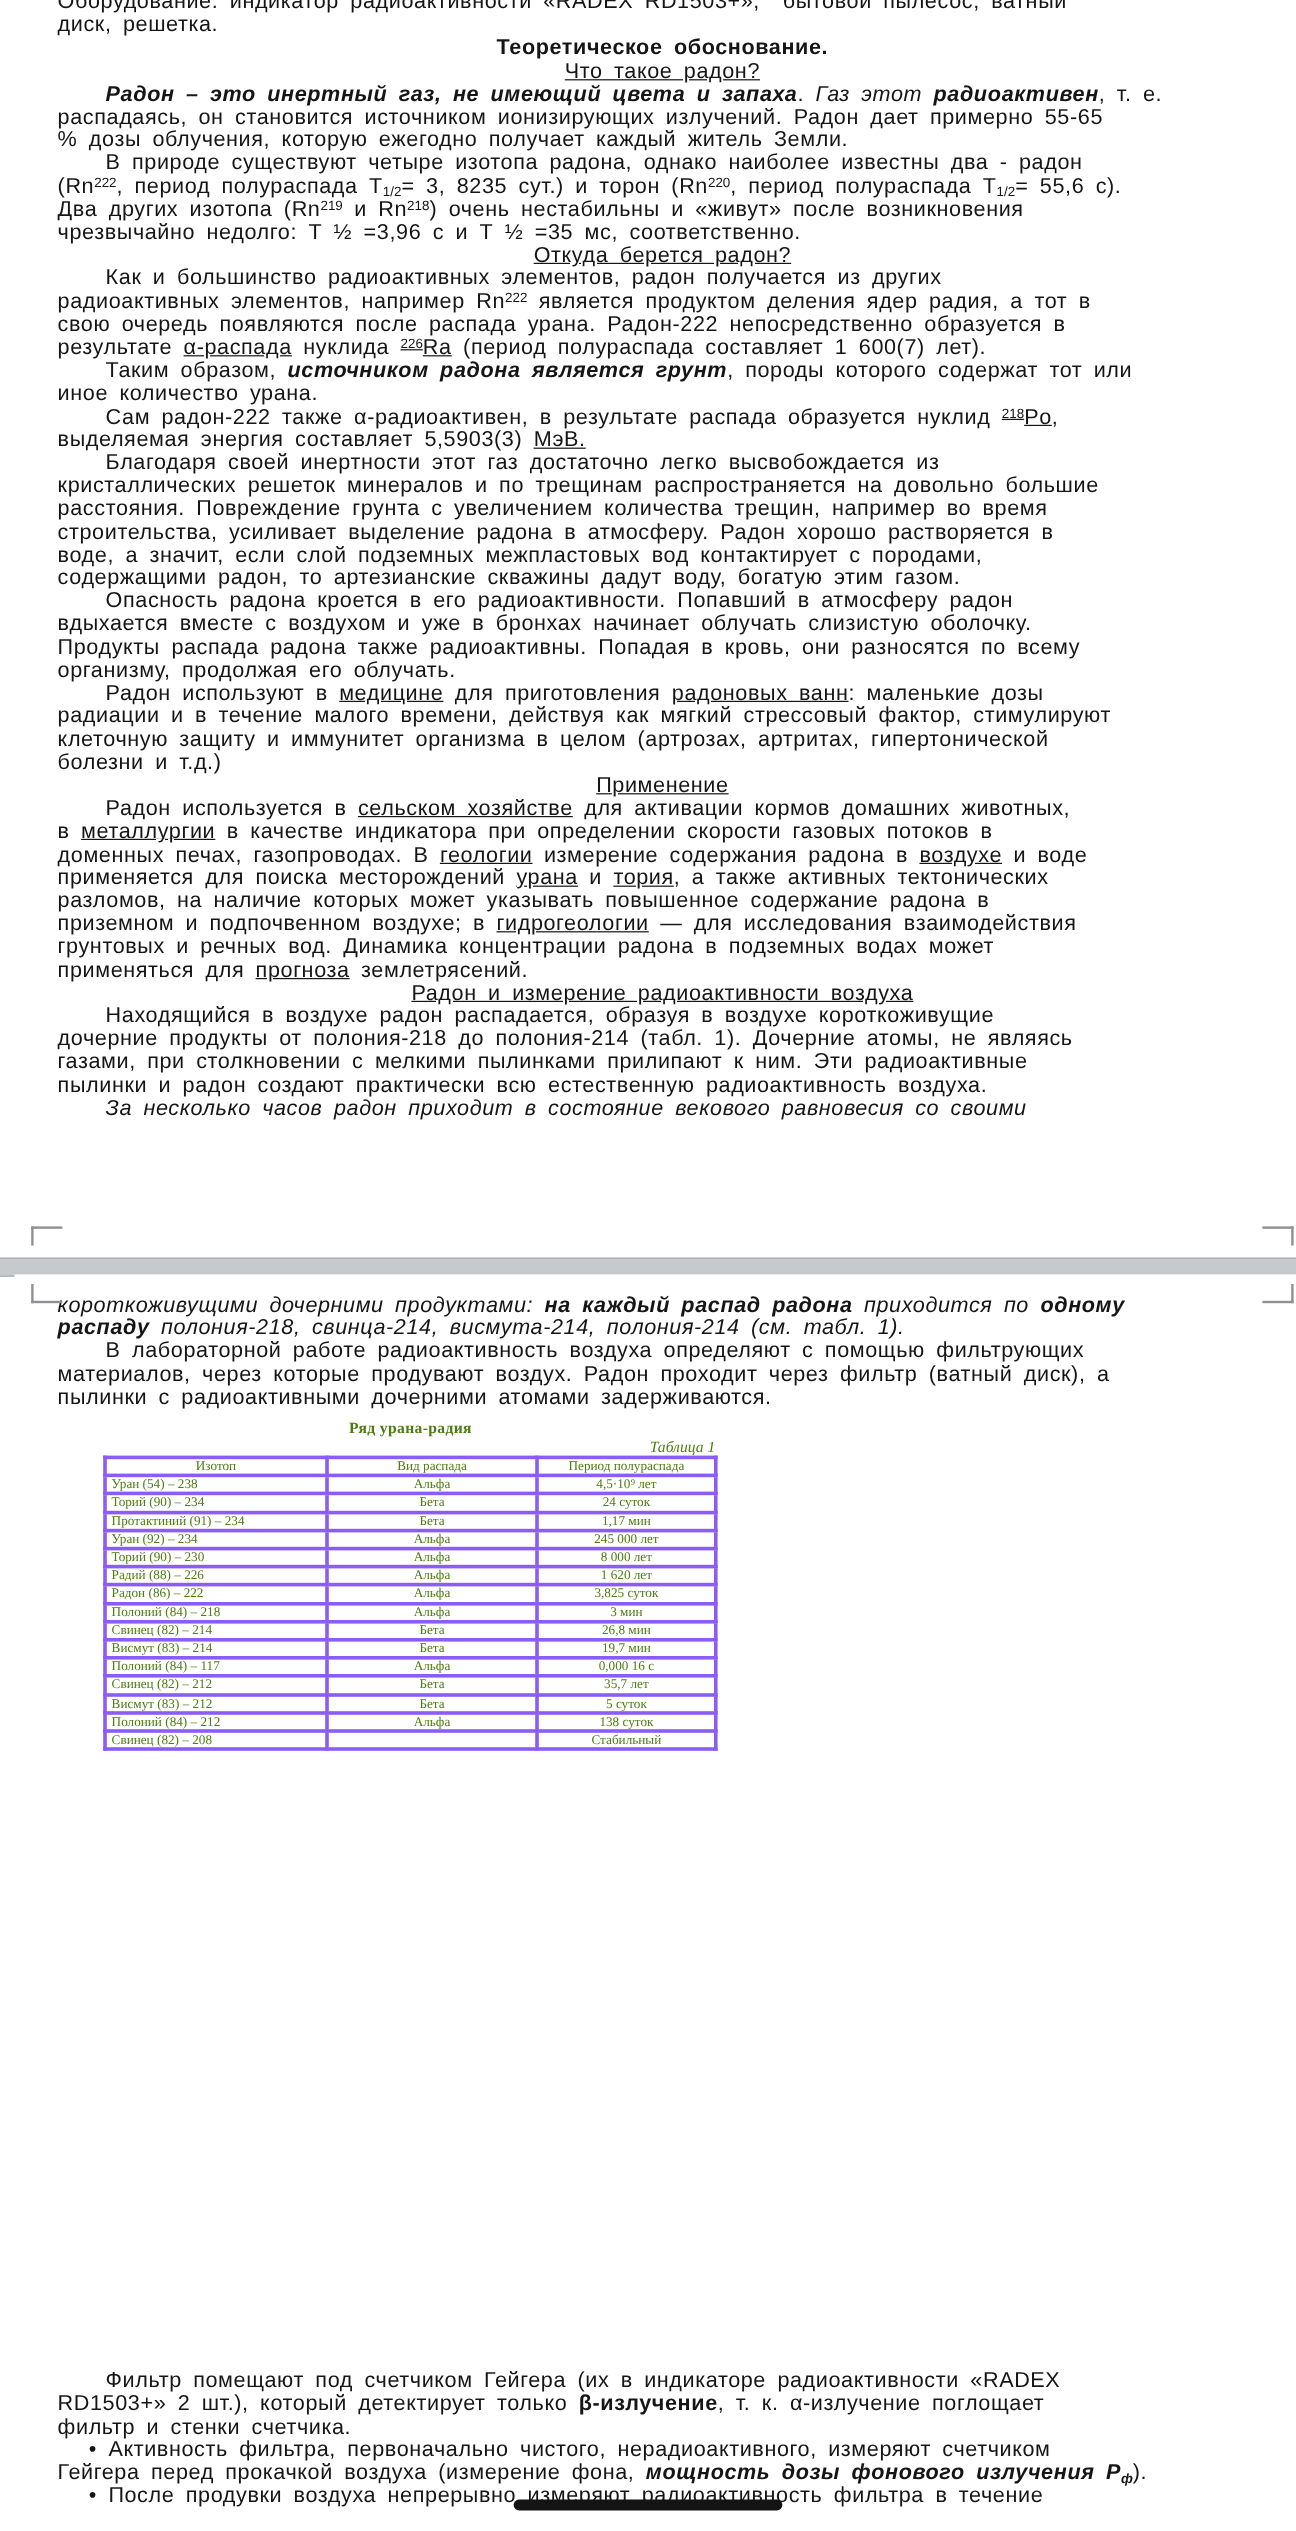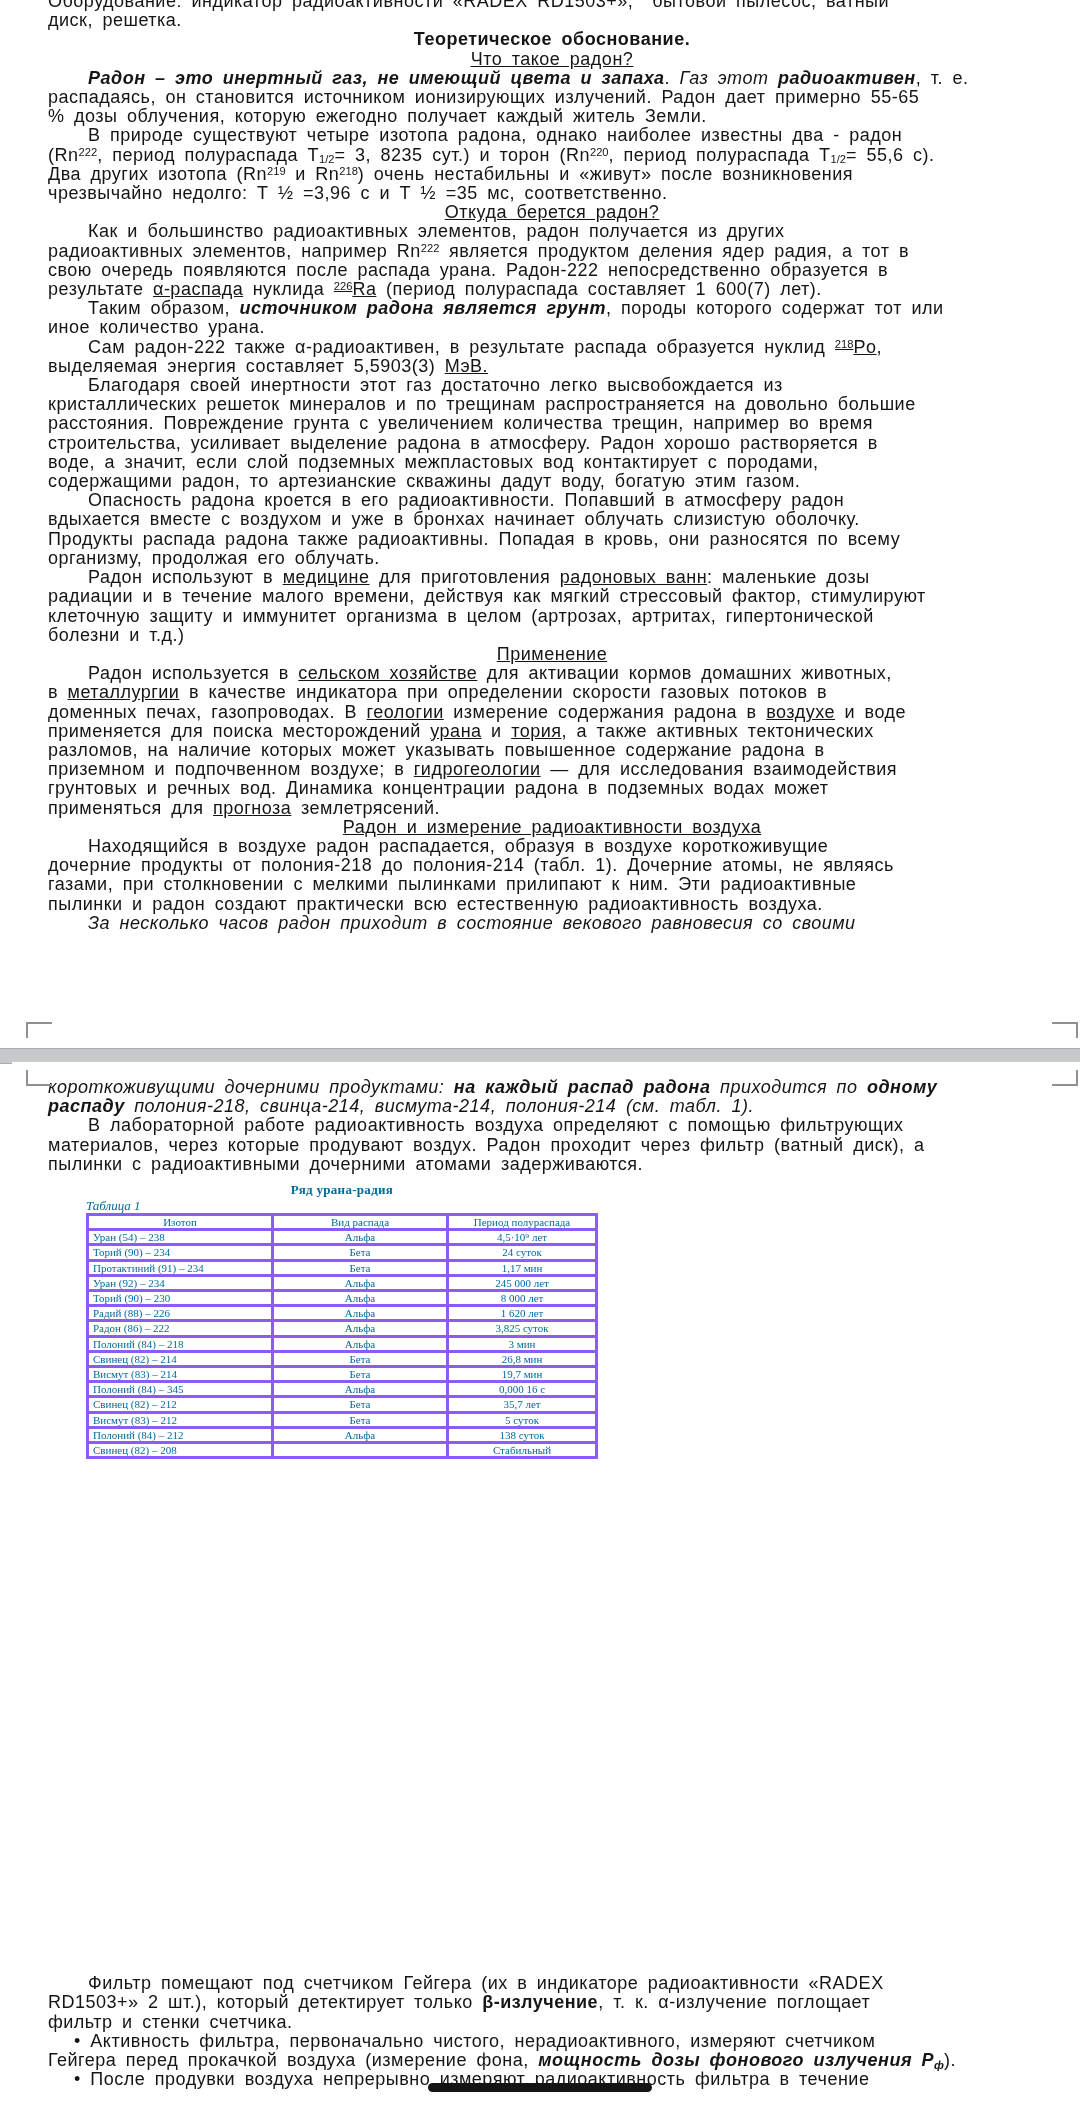--- a/index.html
+++ b/index.html
@@ -29,24 +29,24 @@
   .b{font-weight:bold}
   .i{font-style:italic}
   .u{text-decoration:underline}
   sup,sub{font-size:0.62em;line-height:0;position:relative;vertical-align:baseline;letter-spacing:0}
   sup{top:-0.45em}
   sub{top:0.25em}
 
   
   .tgroup{
     width:512px;margin-left:38px;margin-top:8px;
-    font-family:"Liberation Serif",serif;color:#0369a1;
+    font-family:"Liberation Serif",serif;color:#4d7c0f;
   }
   .tcap{text-align:center;font-weight:bold;font-size:13px;line-height:16px;letter-spacing:0.3px}
-  .tlab{font-style:italic;font-size:13px;line-height:15px;padding-right:2px}
+  .tlab{text-align:right;font-style:italic;font-size:13px;line-height:15px;padding-right:2px}
   table.iso{width:100%;border-collapse:collapse;border:2px solid #3a3a3a;table-layout:fixed}
   .iso th,.iso td{
     border:3px solid #8b5cf6;font-size:11px;line-height:12.2px;height:12.2px;
     padding:0 4px;font-weight:normal;overflow:hidden;white-space:nowrap;text-align:center;
   }
   .iso th:nth-child(1){width:174px}
   .iso th:nth-child(2){width:164px}
   .iso td:first-child{text-align:left}
   .spacer{height:515px}
 
@@ -188,21 +188,21 @@
               <td>Свинец (82) – 214</td>
               <td>Бета</td>
               <td>26,8 мин</td>
             </tr>
             <tr>
               <td>Висмут (83) – 214</td>
               <td>Бета</td>
               <td>19,7 мин</td>
             </tr>
             <tr>
-              <td>Полоний (84) – 345</td>
+              <td>Полоний (84) – 117</td>
               <td>Альфа</td>
               <td>0,000 16 с</td>
             </tr>
             <tr>
               <td>Свинец (82) – 212</td>
               <td>Бета</td>
               <td>35,7 лет</td>
             </tr>
             <tr>
               <td>Висмут (83) – 212</td>

